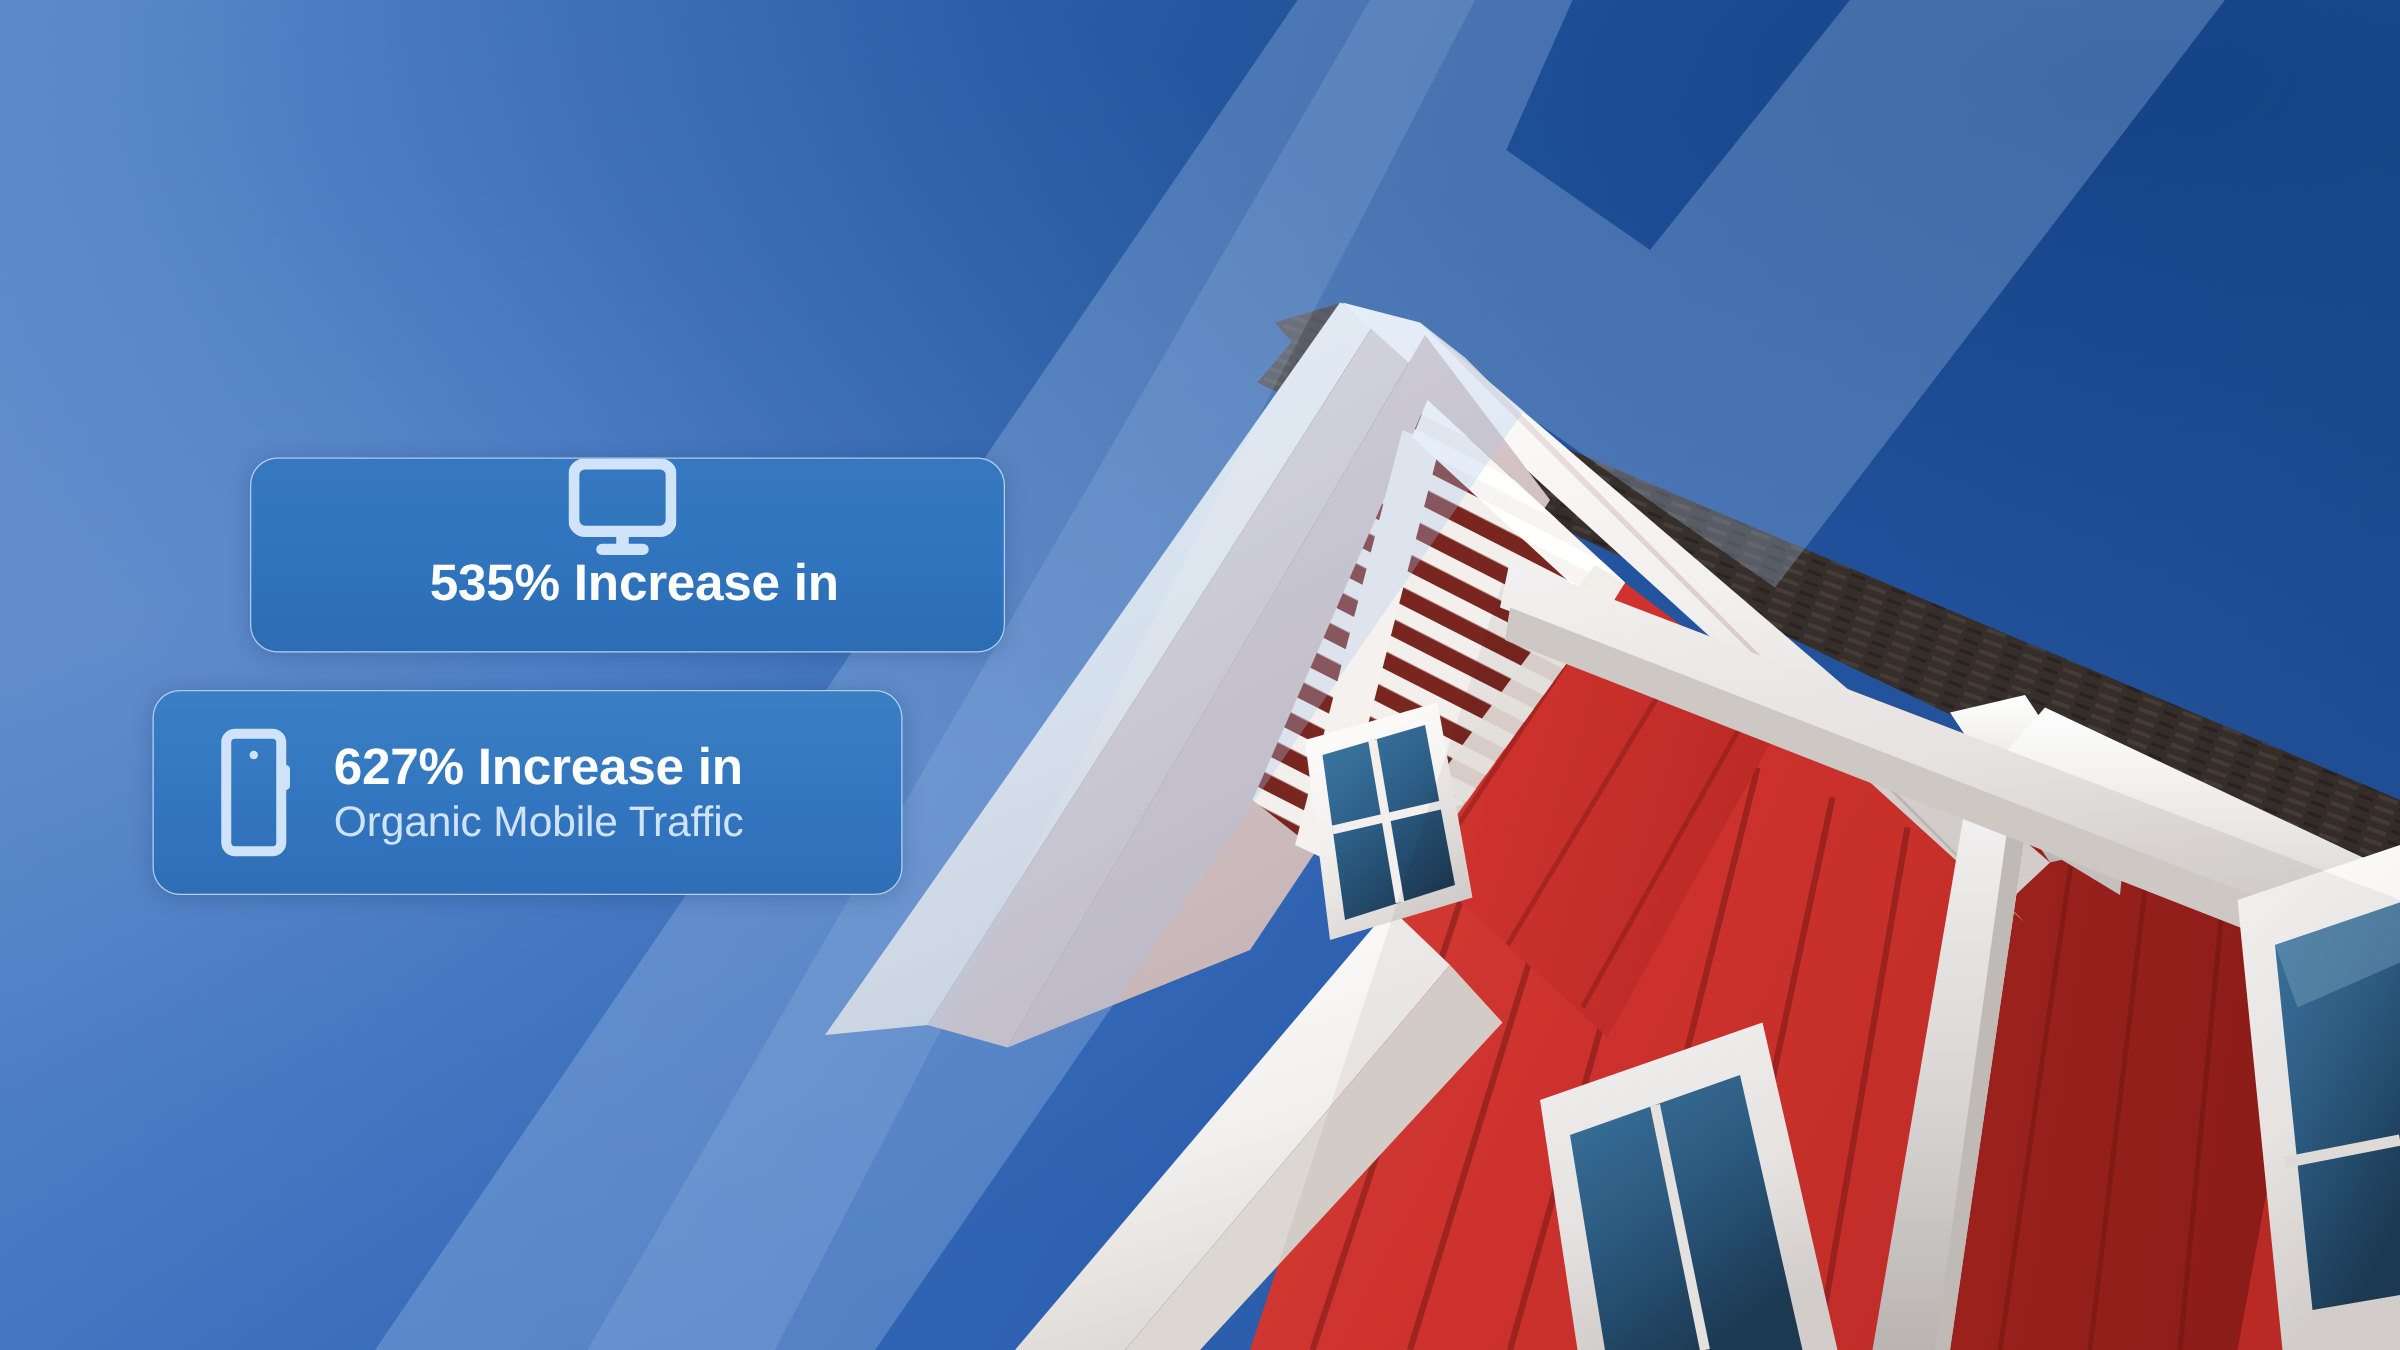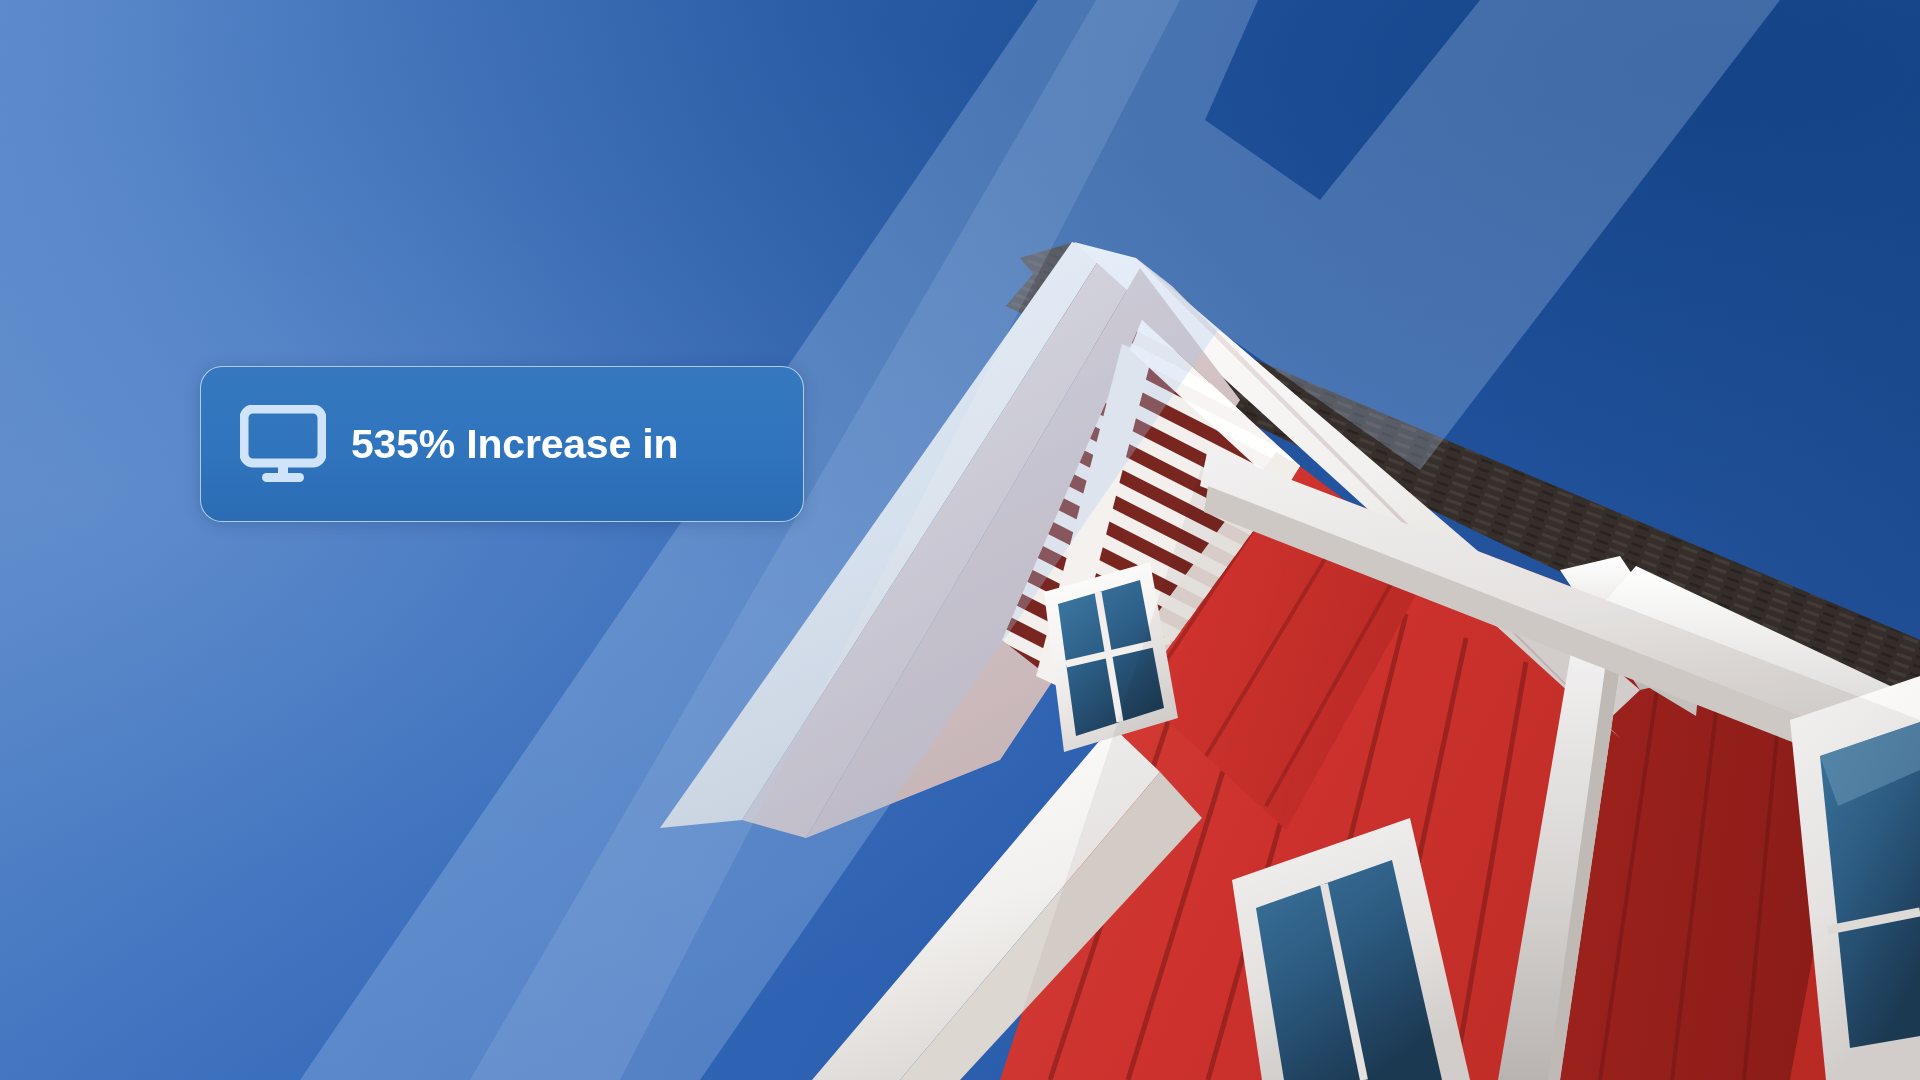--- a/index.html
+++ b/index.html
@@ -75,20 +75,21 @@
     box-sizing: border-box;
     box-shadow: 0 2px 16px rgba(10,38,78,0.22);
   }
   .badge-desktop {
     left: 200px;
     top: 366px;
     width: 604px;
     height: 156px;
     padding: 0 23px 0 34px;
     background: linear-gradient(180deg, #3578bf 0%, #2f74bd 55%, #2b6cb4 100%);
+    flex-direction: column;
   }
   .badge-mobile {
     left: 122px;
     top: 552px;
     width: 600px;
     height: 164px;
     padding: 0 30px 0 34px;
     background: linear-gradient(180deg, #3a7ec4 0%, #3276bf 55%, #2e6eb7 100%);
   }
   .badge-icon {
@@ -302,15 +303,28 @@
           <rect x="4" y="4" width="78" height="54" rx="9" ry="9" fill="none" stroke="#cfe3fa" stroke-width="9"></rect>
           <rect x="38" y="58" width="10" height="12" fill="#cfe3fa"></rect>
           <rect x="22" y="68" width="42" height="9" rx="4.5" fill="#cfe3fa"></rect>
         </svg>
       </div>
       <div class="badge-text">
         <div class="badge-headline">535% Increase in</div>
       </div>
     </div>
 
+    <div class="badge badge-mobile">
+      <div class="badge-icon">
+        <svg width="72" height="104" viewBox="0 0 72 104" aria-hidden="true">
+          <rect x="14" y="5" width="44" height="94" rx="7" ry="7" fill="none" stroke="#cfe3fa" stroke-width="8"></rect>
+          <circle cx="36" cy="22" r="3.4" fill="#cfe3fa"></circle>
+          <rect x="58" y="30" width="7" height="20" rx="3.5" fill="#cfe3fa"></rect>
+        </svg>
+      </div>
+      <div class="badge-text">
+        <div class="badge-headline">627% Increase in</div>
+        <div class="badge-sub">Organic Mobile Traffic</div>
+      </div>
+    </div>
 
   </div>
 </div>
 
 </body></html>

